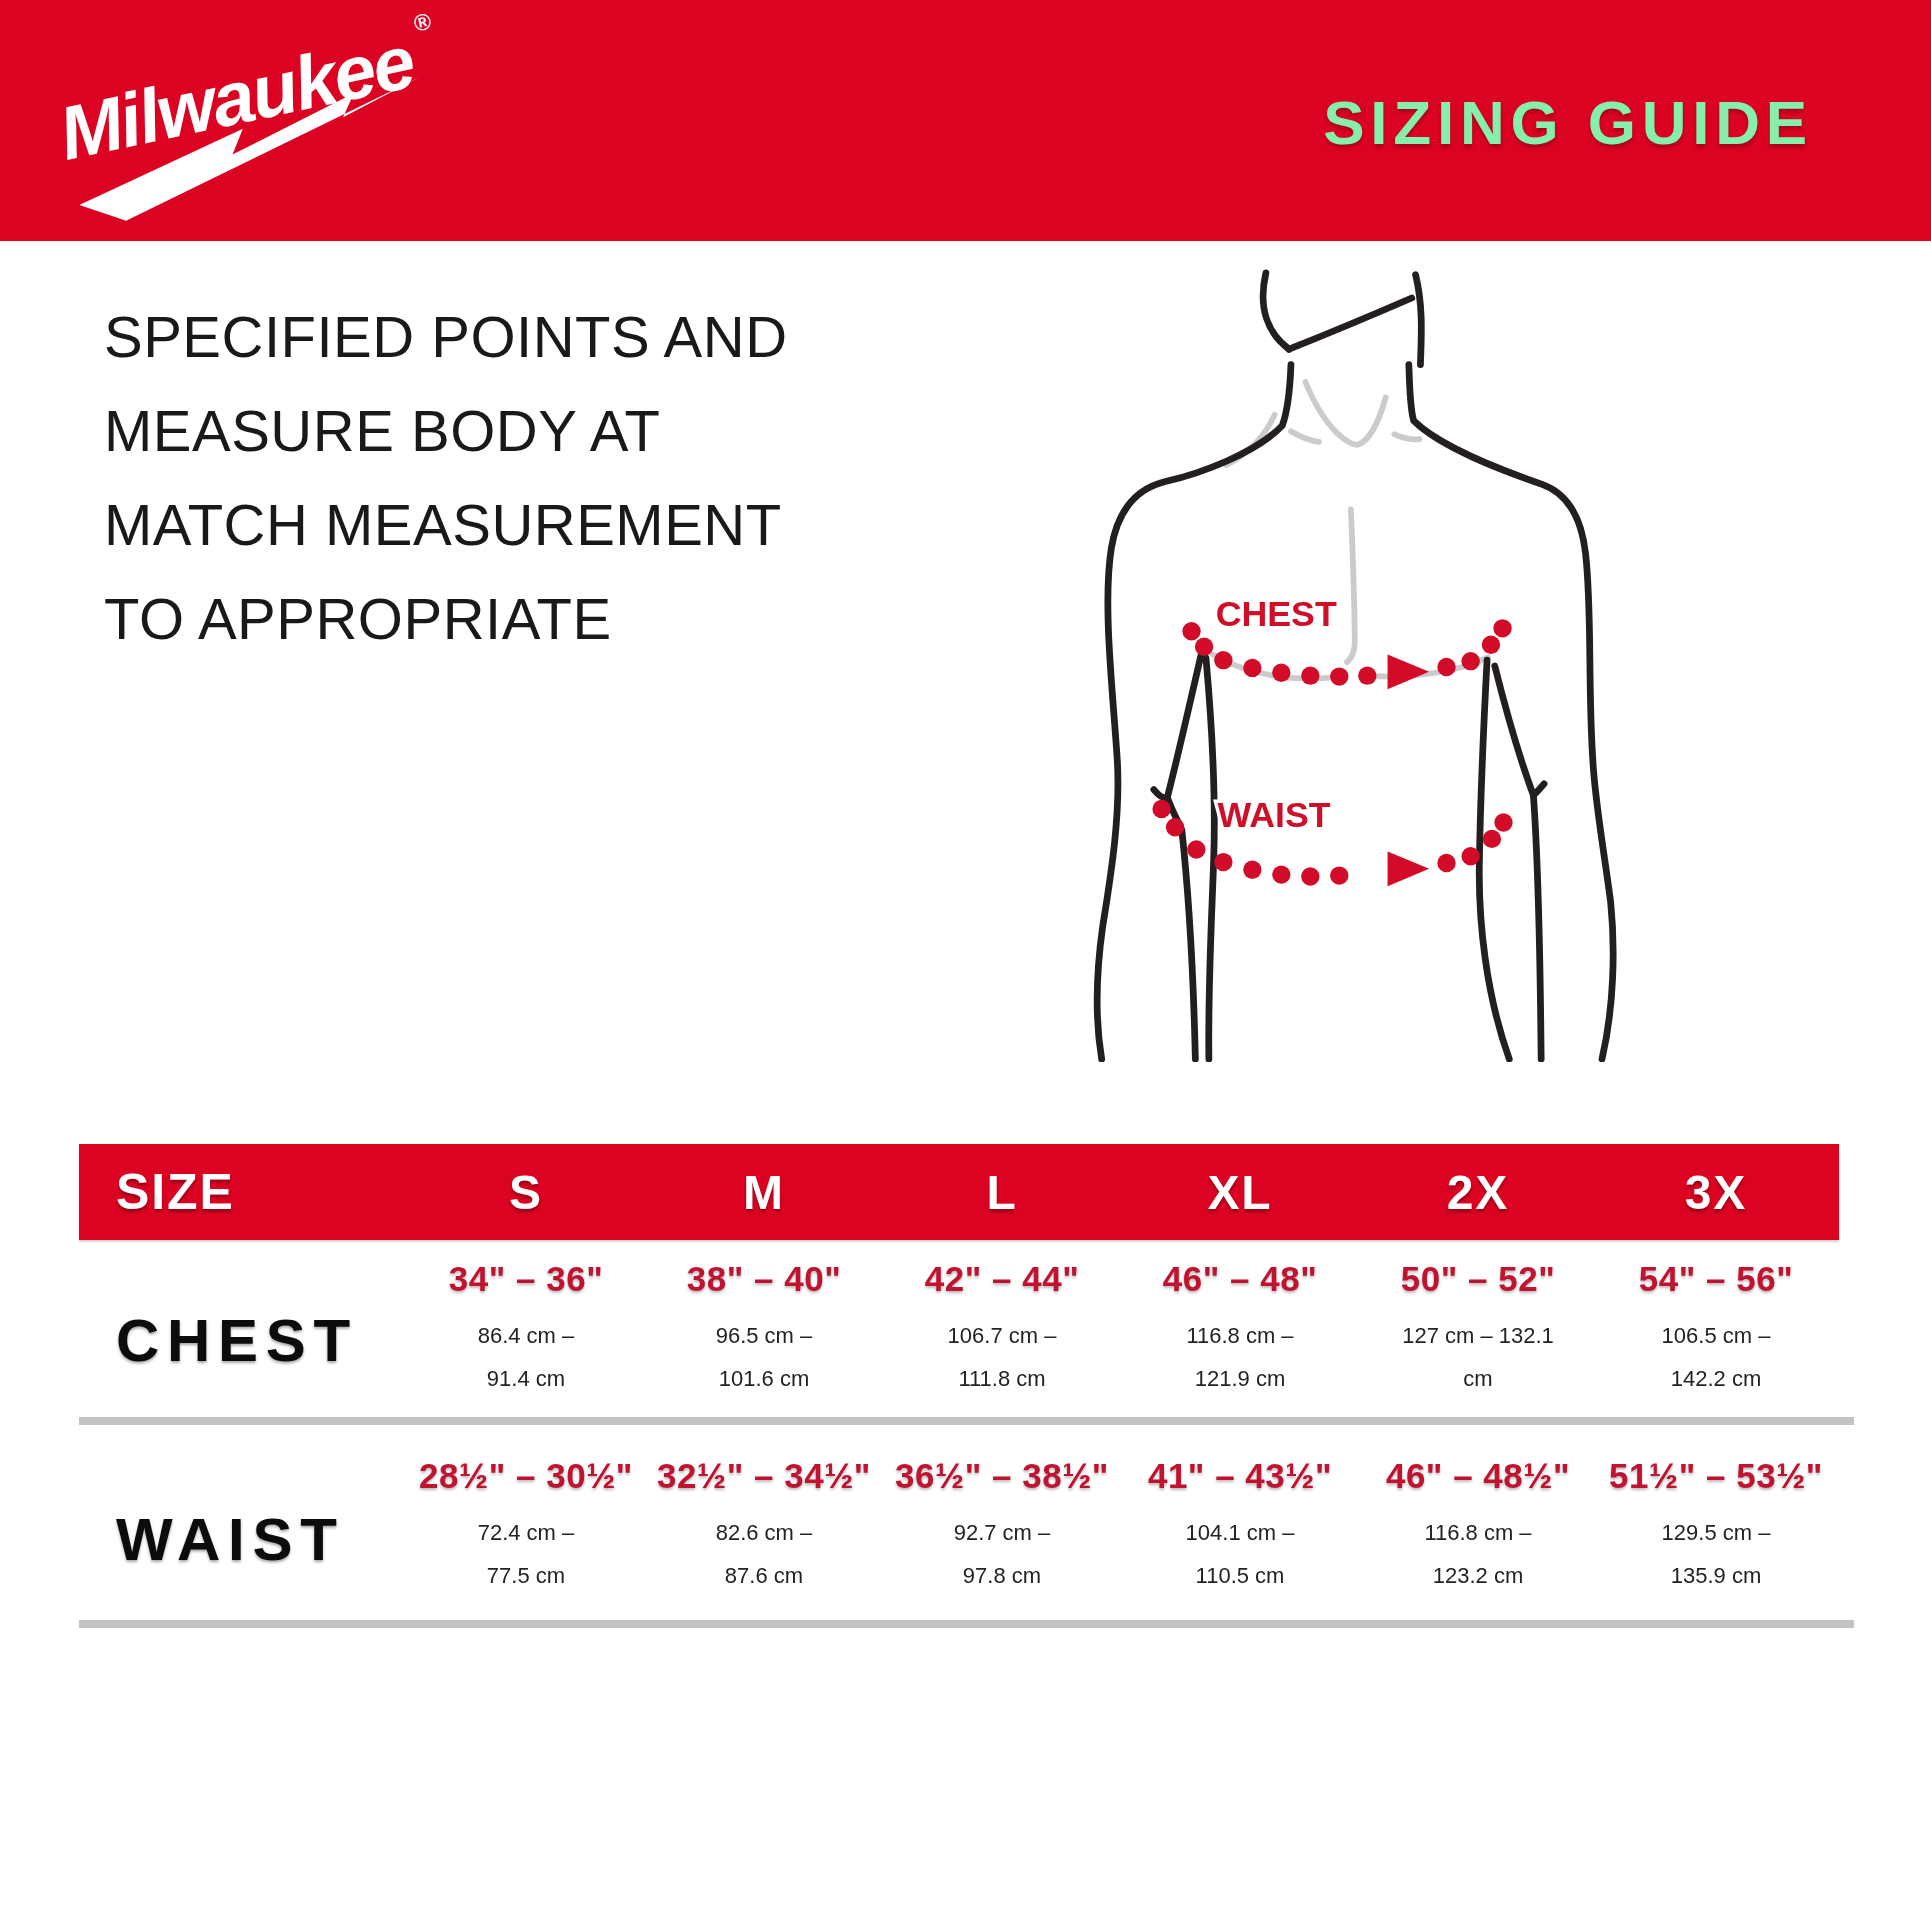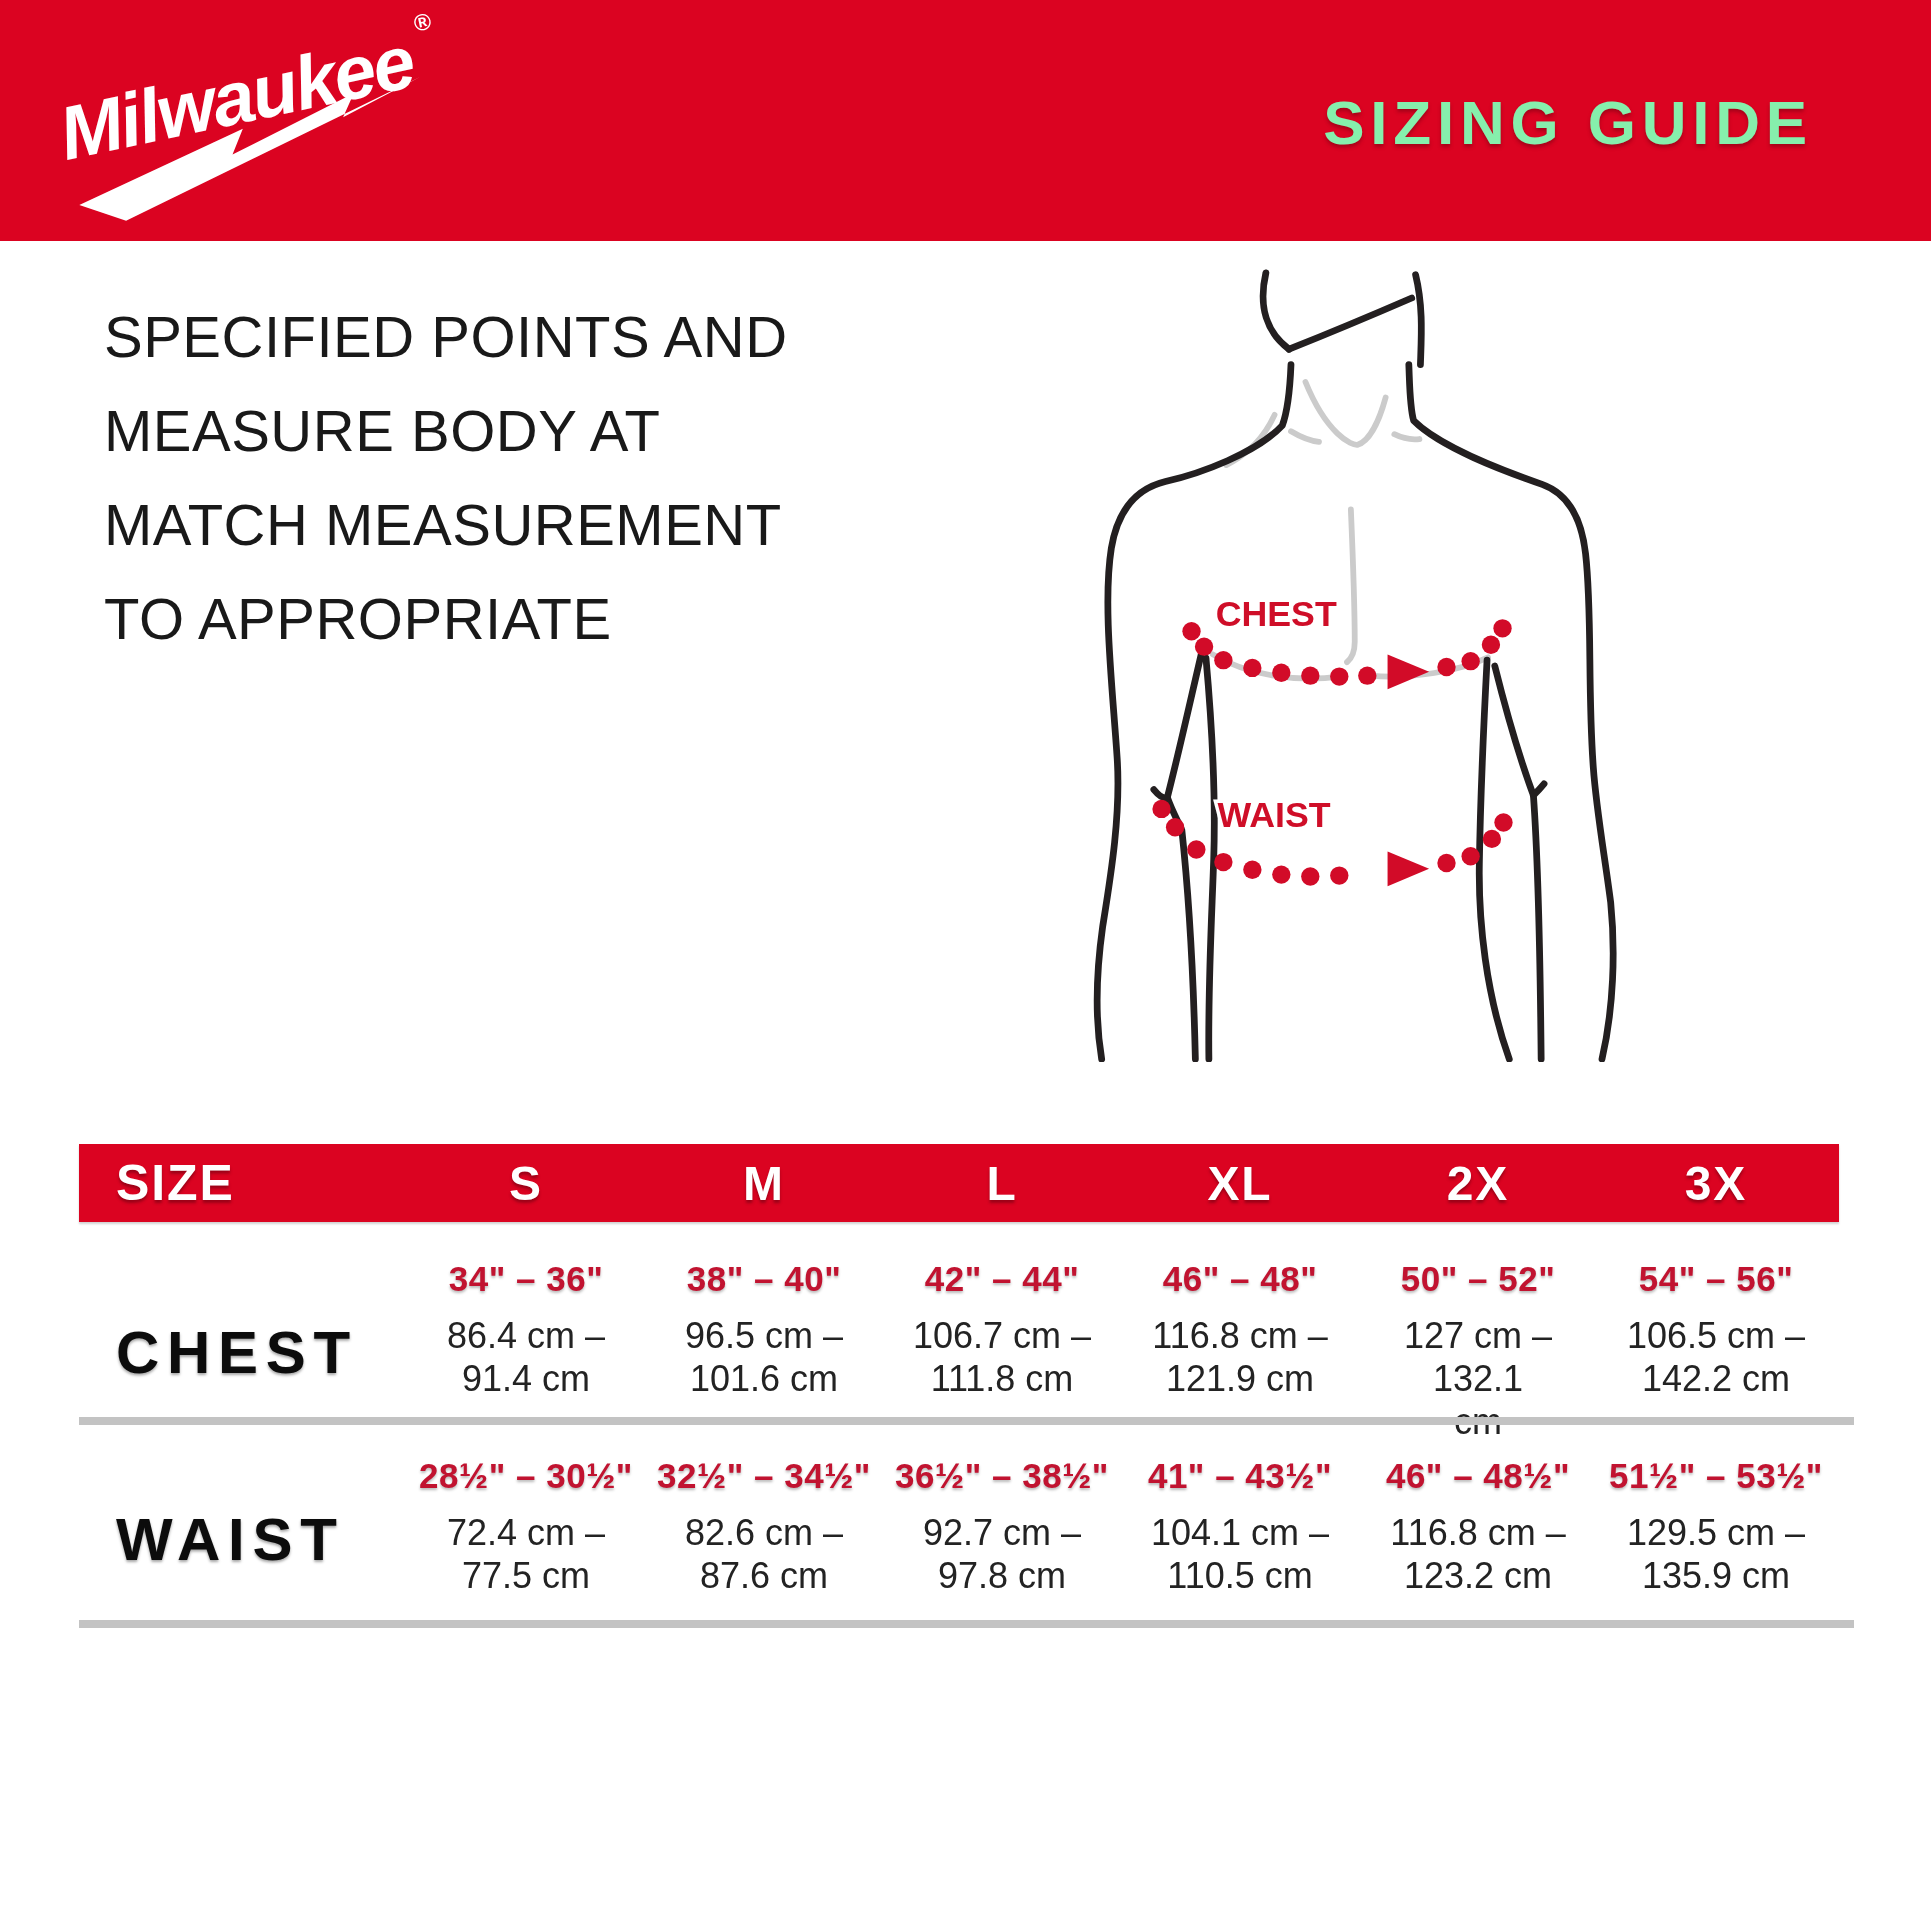--- a/index.html
+++ b/index.html
@@ -18,21 +18,21 @@
   .logo-svg{position:absolute;left:50px;top:13.5px;}
   
   .intro{
     position:absolute;left:104px;top:290px;width:772px;
     font-size:58px;line-height:94px;letter-spacing:0.5px;color:#191919;
   }
   
   .figure-svg{position:absolute;left:1062px;top:241px;}
   
   .size-bar{
-    position:absolute;left:79px;top:1144px;width:1760px;height:78px;background:#db0321;
+    position:absolute;left:79px;top:1144px;width:1760px;height:96px;background:#db0321;
     display:grid;grid-template-columns:328px repeat(6,238px);align-items:center;
     box-shadow:0 1.9px 1.9px rgba(0,0,0,.18);
   }
   .th{
     text-align:center;color:#ffffff;font-weight:700;font-size:48px;letter-spacing:1.9px;
     text-shadow:0 2.9px 2.9px rgba(60,0,10,.4);
   }
   .th.size-label{text-align:left;padding-left:37px;font-size:50px;}
   .trow{
     position:absolute;left:79px;width:1760px;
@@ -45,21 +45,21 @@
     font-size:60px;font-weight:700;letter-spacing:7.7px;color:#0c0c0c;
     text-shadow:0 1.9px 2.9px rgba(0,0,0,.35);
     white-space:nowrap;
   }
   .cell{text-align:center;padding-top:11.6px;}
   .range{
     font-size:35px;font-weight:700;color:#c11330;letter-spacing:0.5px;
     text-shadow:0 1.9px 2.9px rgba(0,0,0,.28);
     white-space:nowrap;
   }
-  .cm{margin-top:15.4px;font-size:36px;line-height:43px;color:#232323;}
+  .cm{margin-top:15.4px;font-size:22px;line-height:43px;color:#232323;}
   .sep{position:absolute;left:79px;width:1775px;height:7.7px;background:#c3c3c3;}
   .sep.s1{top:1417px;}
   .sep.s2{top:1620px;}
 </style>
 </head>
 <body>
 
 <div id="canvas">
 
   <div class="banner">

